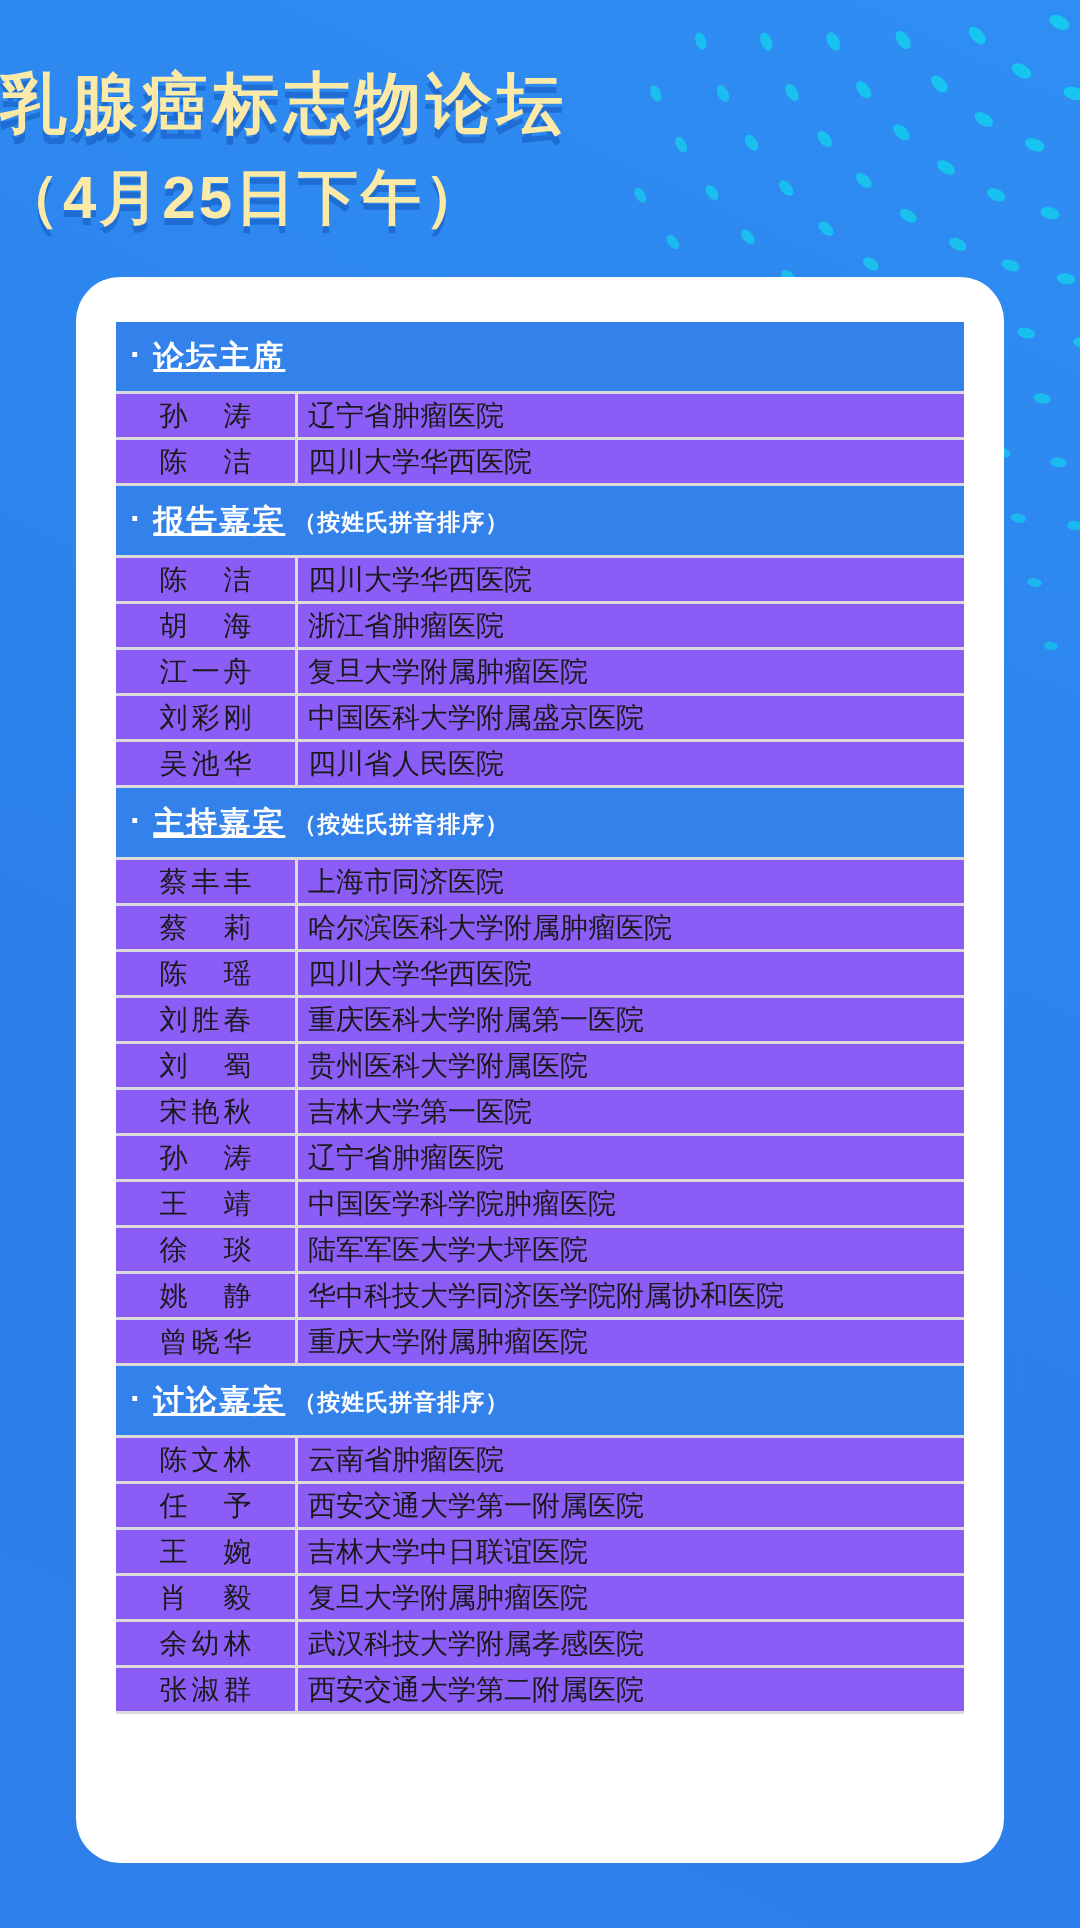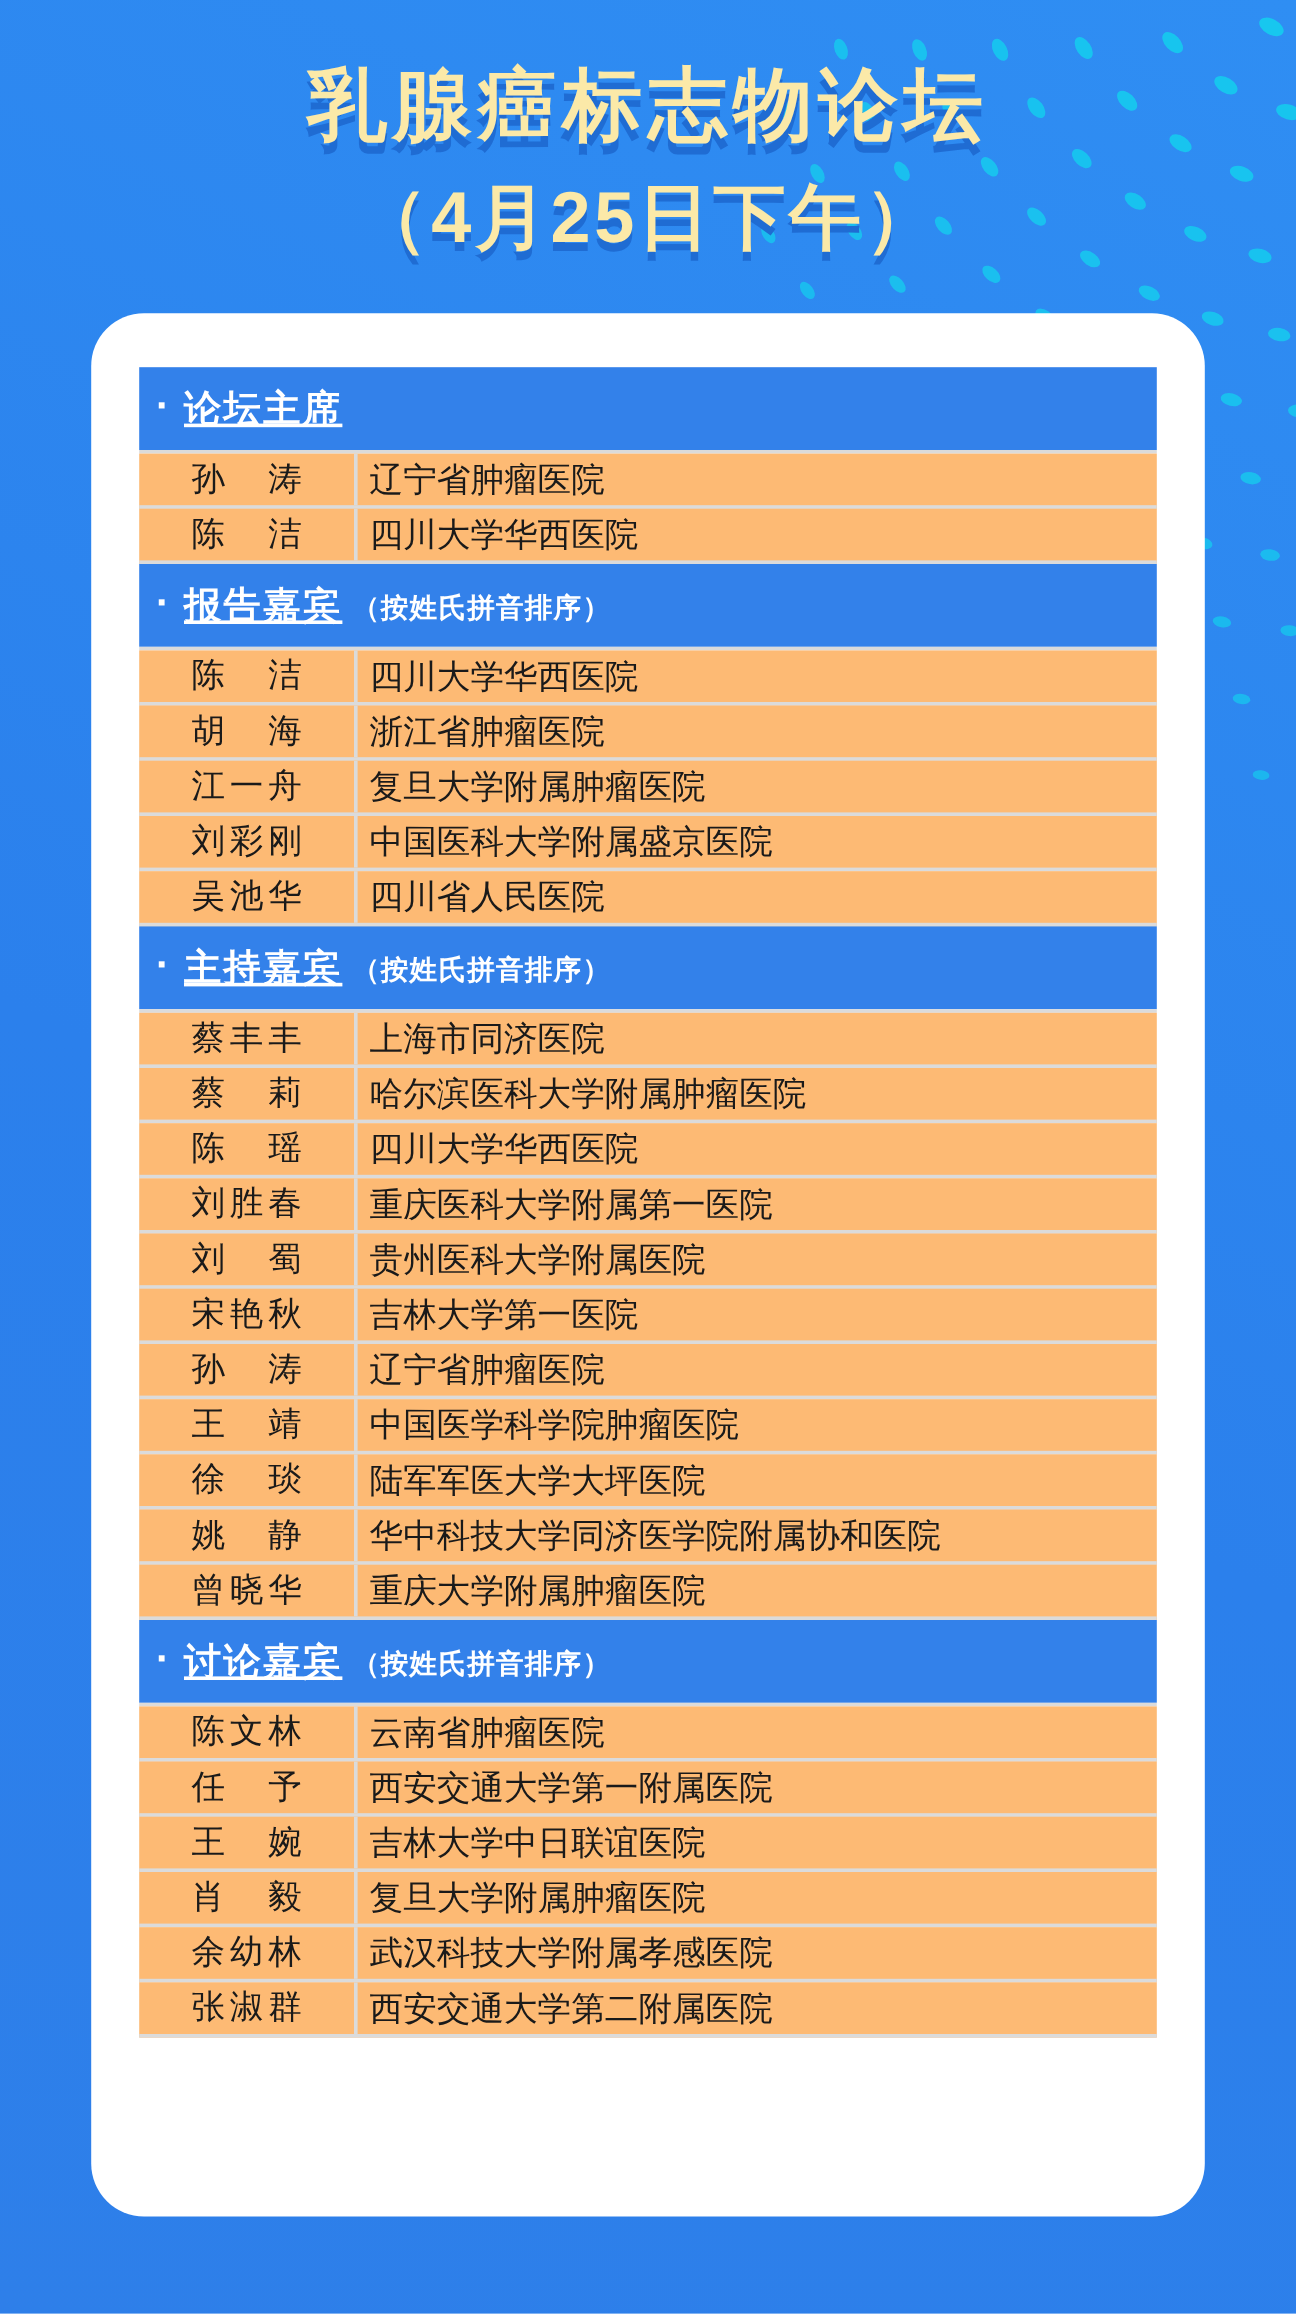--- a/index.html
+++ b/index.html
@@ -9,21 +9,21 @@
     --card-bg:#FFFFFF; --text:#1A1A1A;
   }
   html,body{margin:0;padding:0;}
   body{
     width:1080px;height:1928px;position:relative;overflow:hidden;
     background:linear-gradient(205deg,var(--bg1) 0%,var(--bg2) 55%,var(--bg3) 100%);
     font-family:"Liberation Sans","DejaVu Sans",sans-serif;
   }
   #dots{position:absolute;left:0;top:0;width:1080px;height:1928px;pointer-events:none;}
 
-  .poster-header{position:relative;text-align:center;padding-top:48px;z-index:2;}
+  .poster-header{position:relative;text-align:left;padding-top:64px;z-index:2;}
   .title{
     margin:0;font-size:66px;font-weight:900;letter-spacing:5px;
     color:var(--title-fill);text-shadow:0 9px 0 var(--title-shadow);
     line-height:1.2;
   }
   .subtitle{
     margin-top:22px;font-size:60px;font-weight:900;letter-spacing:3px;
     color:var(--title-fill);text-shadow:0 7px 0 var(--title-shadow);
     line-height:1.1;
   }
@@ -40,21 +40,21 @@
     display:flex;align-items:center;padding-left:14px;box-sizing:border-box;
   }
   .bullet{font-size:34px;font-weight:700;line-height:1;margin-right:12px;transform:translateY(-3px);}
   .section-label{font-size:31px;font-weight:700;letter-spacing:2px;text-decoration:underline;}
   .section-note{font-size:23px;font-weight:600;margin-left:8px;letter-spacing:1px;padding-top:3px;}
   .section-note:empty{display:none;}
 
   .rows{border-top:3px solid var(--row-border);}
   .row{
     display:flex;height:43px;border-bottom:3px solid var(--row-border);
-    background:#fdba74;color:var(--text);
+    background:#8b5cf6;color:var(--text);
   }
   .cell-name{
     width:179px;flex:none;border-right:3px solid var(--row-border);
     display:flex;align-items:center;justify-content:center;box-sizing:content-box;
   }
   .name-inner{
     display:inline-block;width:92px;
     text-align:justify;text-align-last:justify;
     font-family:"Liberation Serif","DejaVu Serif",serif;
     font-size:28px;line-height:1;

